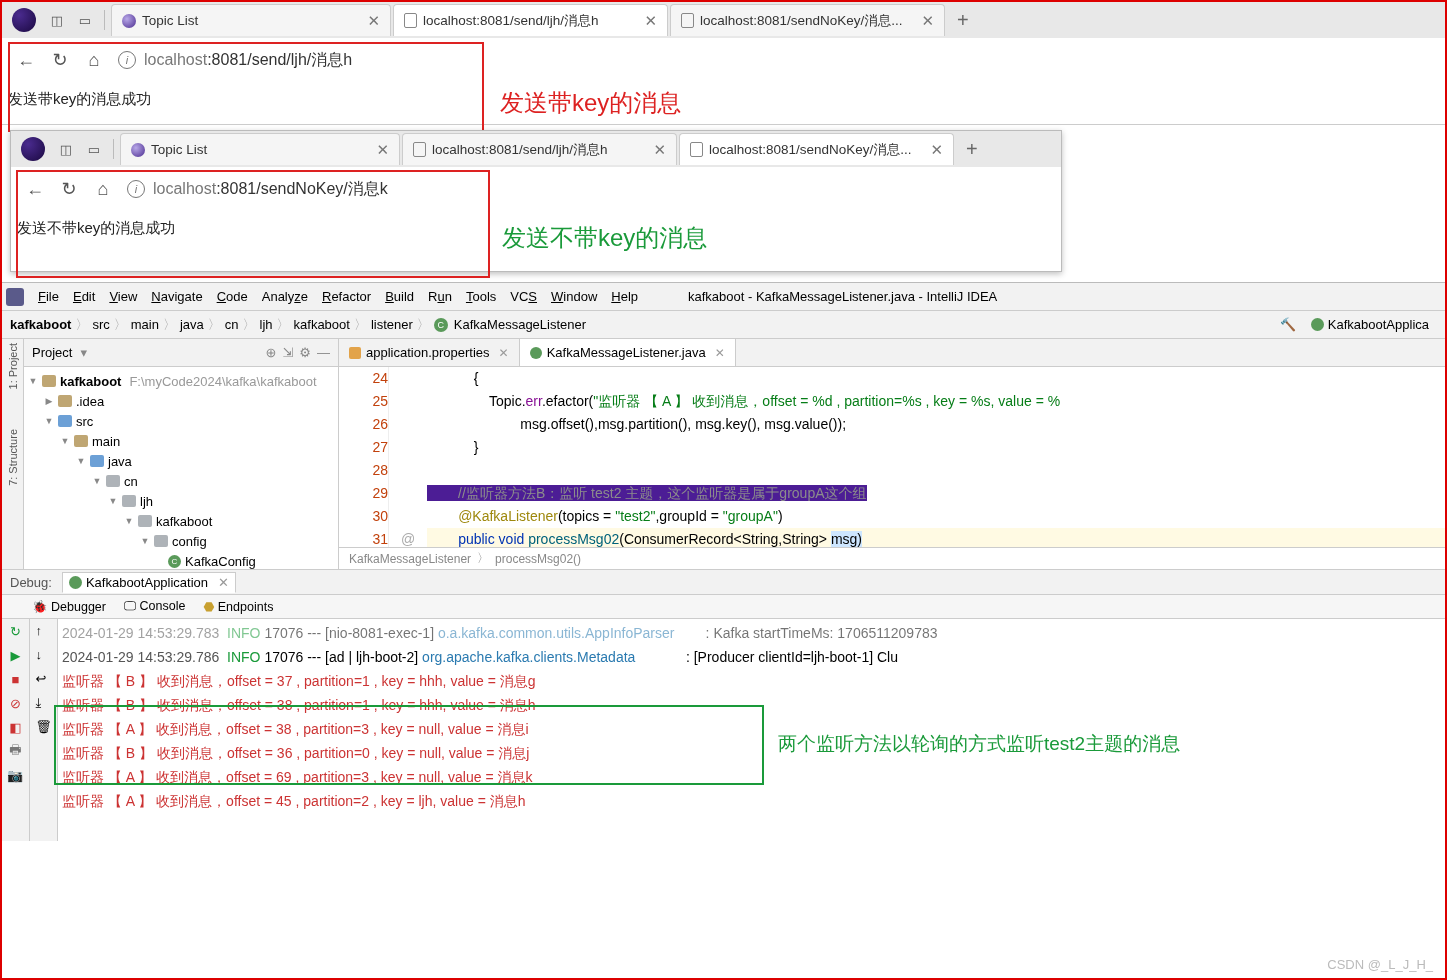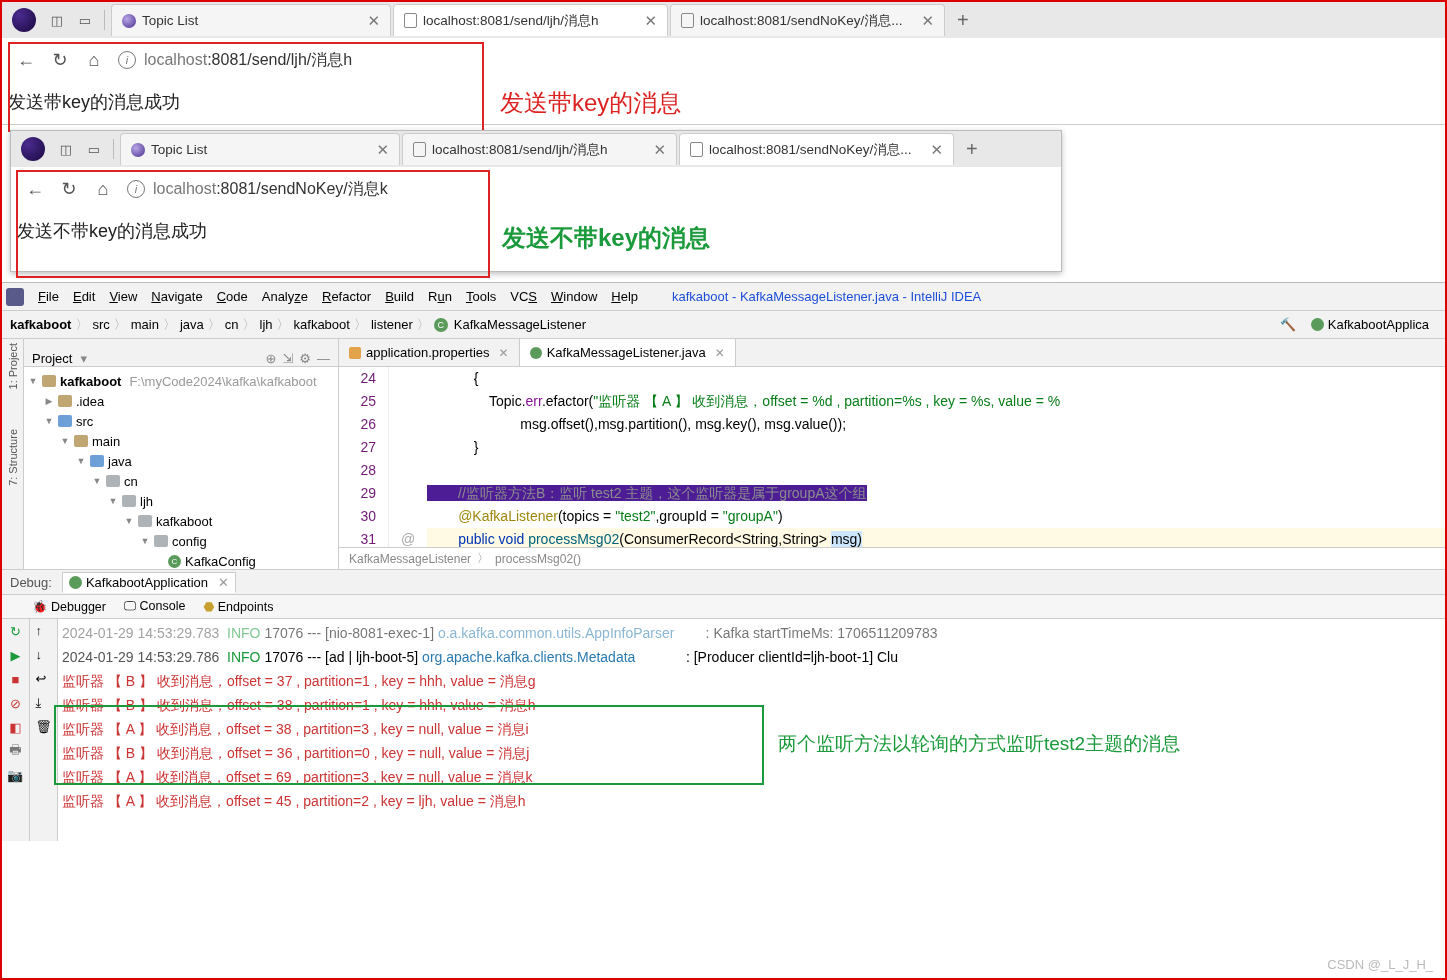--- a/index.html
+++ b/index.html
@@ -14,62 +14,62 @@
 .tab .doc-ico{width:13px;height:15px;border:1px solid #888;border-radius:2px;flex:none;position:relative}
 .tab .cls{color:#777;font-size:15px;margin-left:auto;padding-left:10px}
 .tab.new{background:transparent;border:none;font-size:20px;color:#666;padding:0 10px}
 .tab.t-topic{width:280px}.tab.t-url{width:275px}
 .addr-row{display:flex;align-items:center;height:44px;padding:0 14px;gap:14px;background:#fff}
 .nav-ic{width:20px;height:20px;color:#555;display:flex;align-items:center;justify-content:center;font-size:18px}
 .url-box{flex:1;display:flex;align-items:center;gap:8px;max-width:420px}
 .info-circ{width:18px;height:18px;border:1.5px solid #777;border-radius:50%;display:flex;align-items:center;justify-content:center;font-size:11px;color:#777;font-style:italic}
 .url-text{font-size:16px;color:#333}
 .url-text .host{color:#777}
-.page-body{padding:8px 6px;font-size:18px;color:#222;min-height:42px}
+.page-body{padding:8px 6px;font-size:15px;color:#222;min-height:42px}
 .redbox{position:absolute;border:2px solid #d22;pointer-events:none}
 .red-anno{position:absolute;color:#d22;font-size:24px;font-weight:500}
-.grn-anno{position:absolute;color:#1a9a3a;font-size:24px;font-weight:700}
+.grn-anno{position:absolute;color:#1a9a3a;font-size:24px;font-weight:400}
 .browser-stack1{position:relative}
 .browser-stack2{position:relative;margin-top:5px}
 .ide{position:relative;margin-top:10px;border-top:1px solid #bbb}
 .ide-menubar{display:flex;align-items:center;background:#f2f2f2;height:28px;padding:0 4px;gap:2px;font-size:13px;border-bottom:1px solid #ccc}
 .ide-ico{width:18px;height:18px;background:#5a5a8a;border-radius:3px;margin-right:6px}
 .ide-menubar span{padding:0 6px}
 .ide-menubar span u{text-decoration:underline}
-.ide-title{margin-left:20px;color:#1d4ed8}
+.ide-title{margin-left:36px;color:#000000}
 .ide-crumb{display:flex;align-items:center;background:#f2f2f2;height:28px;padding:0 8px;gap:4px;font-size:13px;border-bottom:1px solid #ccc}
 .ide-crumb .sep{color:#aaa}
 .ide-crumb .circ{display:inline-flex;width:14px;height:14px;border-radius:50%;background:#5a9a5a;color:#fff;font-size:9px;align-items:center;justify-content:center;margin-right:2px}
 .ide-crumb .right-side{margin-left:auto;display:flex;align-items:center;gap:6px}
 .ide-crumb .hammer{color:#888}
 .ide-crumb .cfg{display:flex;align-items:center;gap:4px;padding:2px 8px;}
 .ide-body{display:flex;height:230px}
 .side-tabs{width:22px;background:#f2f2f2;border-right:1px solid #ccc;display:flex;flex-direction:column;align-items:center;padding-top:4px;font-size:11px;gap:40px}
 .side-tabs .vt{writing-mode:vertical-rl;transform:rotate(180deg);color:#555}
 .proj-panel{width:315px;background:#fff;border-right:1px solid #ccc;display:flex;flex-direction:column}
-.proj-head{display:flex;align-items:flex-end;height:28px;padding:0 8px;background:#f2f2f2;border-bottom:1px solid #ccc;gap:8px}
+.proj-head{display:flex;align-items:center;height:28px;padding:0 8px;background:#f2f2f2;border-bottom:1px solid #ccc;gap:8px}
 .proj-head .ttl{font-weight:500}
 .proj-head .ctrls{margin-left:auto;display:flex;gap:6px;color:#888}
 .tree{flex:1;overflow:auto;padding:4px 0;font-size:13px}
 .tree .nd{display:flex;align-items:center;height:20px;gap:4px;white-space:nowrap}
 .tree .ar{color:#888;font-size:9px;width:10px;text-align:center}
 .tree .fico{width:14px;height:12px;background:#bfa673;border-radius:2px}
 .tree .fico.blue{background:#6ca0d6}
 .tree .fico.grey{background:#aeb3b8}
 .tree .cico{width:13px;height:13px;border-radius:50%;background:#5a9a5a;color:#fff;font-size:8px;display:flex;align-items:center;justify-content:center}
 .tree .dim{color:#999;margin-left:4px}
 .editor-wrap{flex:1;display:flex;flex-direction:column}
 .ed-tabs{display:flex;height:28px;background:#f2f2f2;border-bottom:1px solid #ccc}
 .ed-tab{display:flex;align-items:center;padding:0 10px;gap:5px;border-right:1px solid #ccc;font-size:13px}
 .ed-tab.active{background:#fff}
 .ed-tab .cls{color:#999;font-size:12px;margin-left:4px}
 .ed-tab .ico-p{width:12px;height:12px;background:#e2a34a;border-radius:2px}
 .ed-tab .ico-c{width:12px;height:12px;border-radius:50%;background:#5a9a5a}
 .code-area{flex:1;display:flex;font-family:Consolas,monospace;font-size:14px;overflow:hidden}
-.gut{width:50px;text-align:right;padding-right:12px;color:#701a75;background:#fff;border-right:1px solid #eee}
+.gut{width:50px;text-align:right;padding-right:0;color:#c2410c;background:#fff;border-right:1px solid #eee}
 .gut div{height:23px;line-height:23px}
 .gutter2{width:38px;text-align:center;color:#aaa}
 .gutter2 div{height:23px;line-height:23px}
 .code-lines{flex:1}
 .code-lines .ln{height:23px;line-height:23px;white-space:pre}
 .ln .kw{color:#0033b3}
 .ln .str{color:#067d17}
 .ln .cmt{color:#8c8c8c;background:#4c1d95}
 .ln .ann{color:#9e880d}
 .ln .mth{color:#00627a}
@@ -374,21 +374,21 @@
   </div>
   <div class="con-left2">
     <div>↑</div>
     <div>↓</div>
     <div>↩</div>
     <div>⤓</div>
     <div>🗑</div>
   </div>
   <div class="console">
     <div class="cl" style="opacity:.55"><span class="ts">2024-01-29 14:53:29.783</span>  <span class="info">INFO</span> <span>17076</span> --- <span>[nio-8081-exec-1]</span> <span class="blue">o.a.kafka.common.utils.AppInfoParser</span>        <span>: Kafka startTimeMs: 1706511209783</span></div>
-    <div class="cl"><span class="ts">2024-01-29 14:53:29.786</span>  <span class="info">INFO</span> <span>17076</span> --- <span>[ad | ljh-boot-5]</span> <span class="blue">org.apache.kafka.clients.Metadata</span>             <span>: [Producer clientId=ljh-boot-1] Clu</span></div>
+    <div class="cl"><span class="ts">2024-01-29 14:53:29.786</span>  <span class="info">INFO</span> <span>17076</span> --- <span>[ad | ljh-boot-2]</span> <span class="blue">org.apache.kafka.clients.Metadata</span>             <span>: [Producer clientId=ljh-boot-1] Clu</span></div>
     <div class="cl red">监听器 【 B 】 收到消息，offset = 37 , partition=1 , key = hhh, value = 消息g</div>
     <div class="cl red">监听器 【 B 】 收到消息，offset = 38 , partition=1 , key = hhh, value = 消息h</div>
     <div class="cl red">监听器 【 A 】 收到消息，offset = 38 , partition=3 , key = null, value = 消息i</div>
     <div class="cl red">监听器 【 B 】 收到消息，offset = 36 , partition=0 , key = null, value = 消息j</div>
     <div class="cl red">监听器 【 A 】 收到消息，offset = 69 , partition=3 , key = null, value = 消息k</div>
     <div class="cl red">监听器 【 A 】 收到消息，offset = 45 , partition=2 , key = ljh, value = 消息h</div>
     <div class="grn-box" style="left:-4px;top:86px;width:710px;height:80px"></div>
     <div class="grn-anno2" style="left:720px;top:112px">两个监听方法以轮询的方式监听test2主题的消息</div>
   </div>
  </div>

